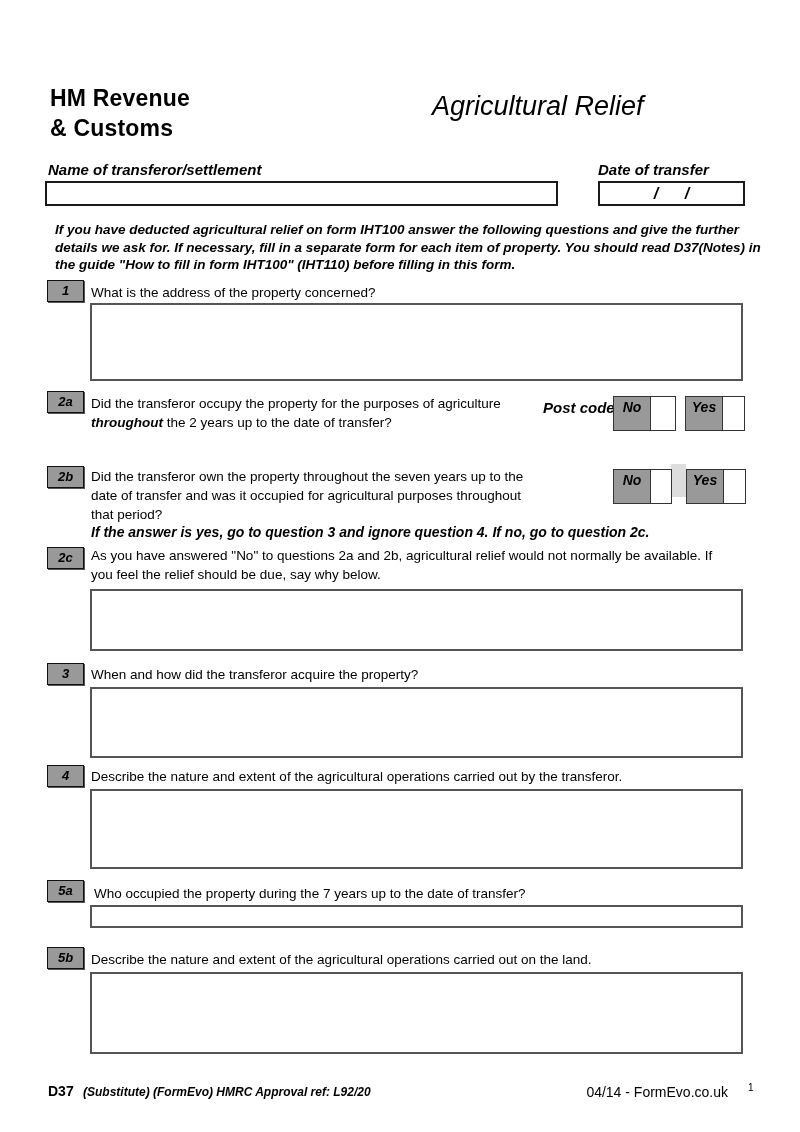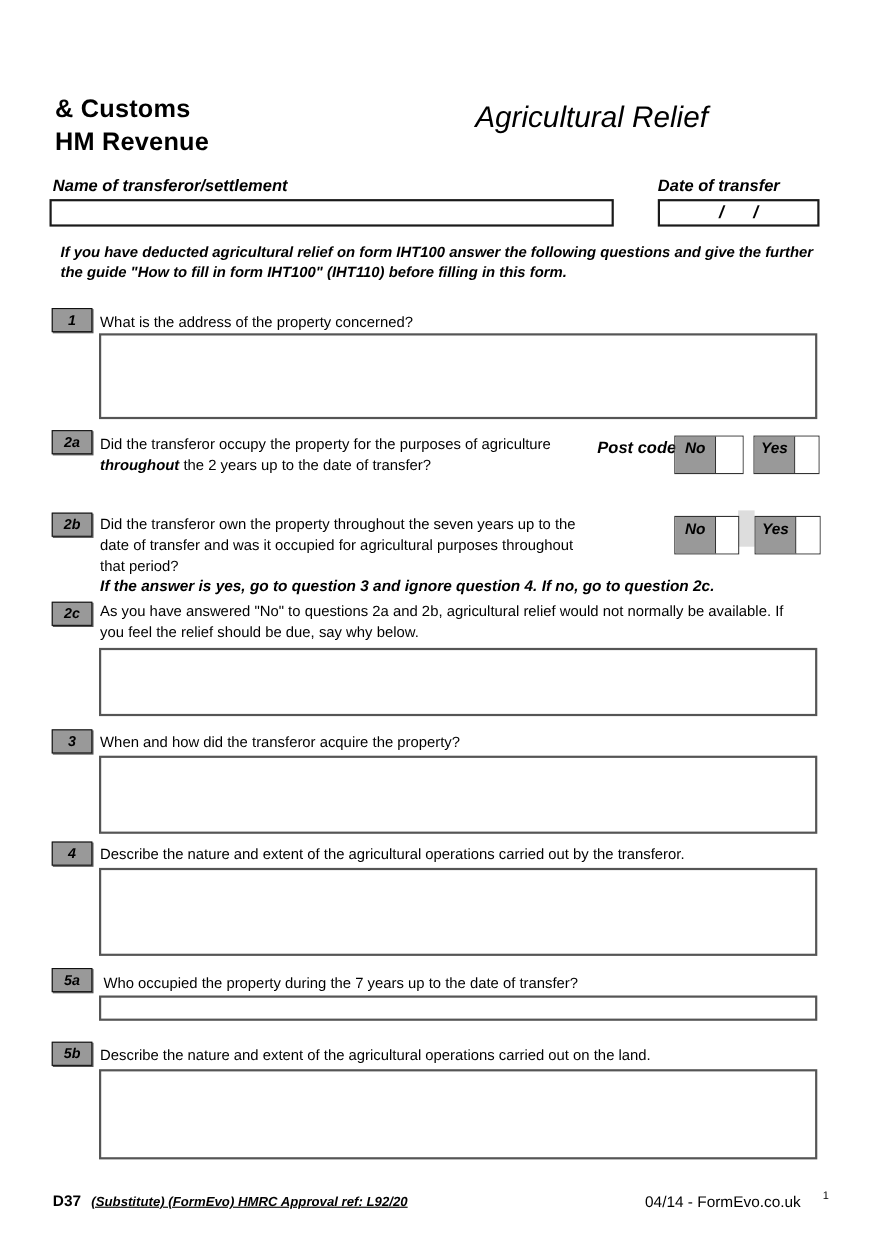--- a/index.html
+++ b/index.html
@@ -38,33 +38,34 @@
   .footer-right { font-size:14px; }
   .footer-page { font-size:10px; }
   .b-i { font-weight:bold; font-style:italic;margin-top:38px; }
 </style>
 </head>
 <body>
 
 <div class="page">
 
   <div class="abs org-name" style="left:50px; top:83px;">
+    <div>HM Revenue</div>
     <div>&amp; Customs</div>
-    <div>HM Revenue</div>
   </div>
   <div class="abs form-title" style="left:432px; top:91px;">Agricultural Relief</div>
 
   <div class="abs field-label" style="left:48px; top:161px;">Name of transferor/settlement</div>
   <div class="abs inputbox" style="left:45px; top:181px; width:513px; height:25px;"></div>
 
   <div class="abs field-label" style="left:598px; top:161px;">Date of transfer</div>
   <div class="abs inputbox date-value" style="left:598px; top:181px; width:147px; height:25px;">/      /</div>
 
   <div class="abs" style="left:55px; top:221px;">
     <div class="intro-line">If you have deducted agricultural relief on form IHT100 answer the following questions and give the further</div>
+    <div class="intro-line">details we ask for. If necessary, fill in a separate form for each item of property. You should read D37(Notes) in</div>
     <div class="intro-line">the guide "How to fill in form IHT100" (IHT110) before filling in this form.</div>
   </div>
 
   <div class="abs qnum" style="left:47px; top:280px;">1</div>
   <div class="abs qtext nowrap" style="left:91px; top:283px;">What is the address of the property concerned?</div>
   <div class="abs bigbox" style="left:90px; top:303px; width:653px; height:78px;"></div>
   <div class="abs postcode" style="left:543px; top:359px;margin-top:40px;">Post code</div>
 
   <div class="abs qnum" style="left:47px; top:391px;">2a</div>
   <div class="abs qtext" style="left:91px; top:394px;">
@@ -114,17 +115,17 @@
 
   <div class="abs qnum" style="left:47px; top:880px;">5a</div>
   <div class="abs qtext nowrap" style="left:94px; top:884px;">Who occupied the property during the 7 years up to the date of transfer?</div>
   <div class="abs bigbox" style="left:90px; top:905px; width:653px; height:23px;"></div>
 
   <div class="abs qnum" style="left:47px; top:947px;">5b</div>
   <div class="abs qtext nowrap" style="left:91px; top:950px;">Describe the nature and extent of the agricultural operations carried out on the land.</div>
   <div class="abs bigbox" style="left:90px; top:972px; width:653px; height:82px;"></div>
 
   <div class="abs footer-id" style="left:48px; top:1083px;">D37</div>
-  <div class="abs footer-approval" style="left:83px; top:1085px;text-decoration:underline;">(Substitute) (FormEvo) HMRC Approval ref: L92/20</div>
+  <div class="abs footer-approval" style="left:83px; top:1085px;">(Substitute) (FormEvo) HMRC Approval ref: L92/20</div>
   <div class="abs footer-right" style="right:72px; top:1084px;">04/14 - FormEvo.co.uk</div>
   <div class="abs footer-page" style="left:748px; top:1082px;">1</div>
 
 </div>
 
 </body></html>

